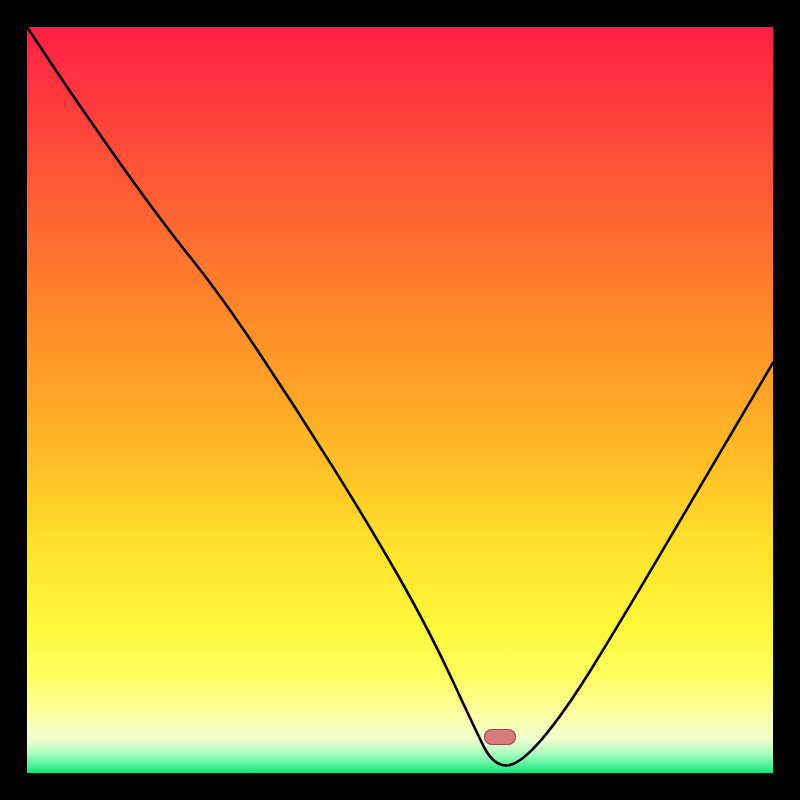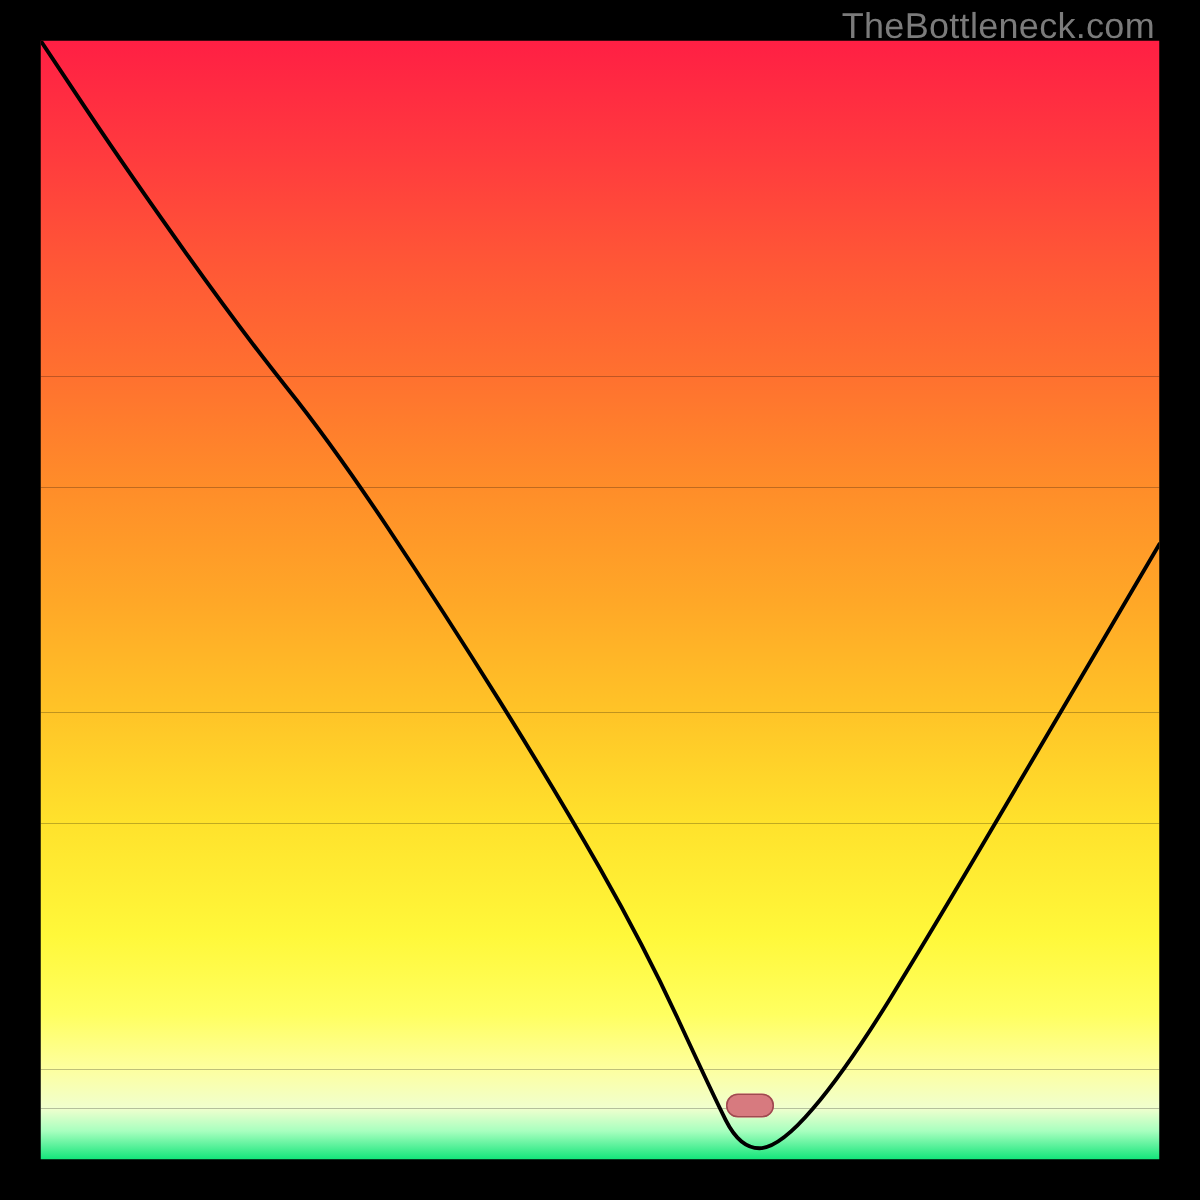--- a/index.html
+++ b/index.html
@@ -80,15 +80,14 @@
     </div>
 
     <svg class="curve" viewBox="0 0 746 746" preserveAspectRatio="none">
       <path id="curve-path" fill="none" stroke="#000000" stroke-width="2.6" stroke-linecap="round" stroke-linejoin="round" d="M 0.0 0.0 Q 0.0 0.0 29.8 44.8 Q 59.7 89.5 97.0 141.7 Q 134.3 194.0 164.1 231.3 Q 194.0 268.6 231.3 324.5 Q 268.6 380.5 305.9 440.1 Q 343.2 499.8 373.0 552.0 Q 402.8 604.3 425.2 652.8 Q 447.6 701.2 456.9 719.9 Q 466.3 738.5 479.3 738.5 Q 492.4 738.5 514.7 712.4 Q 537.1 686.3 567.0 637.8 Q 596.8 589.3 634.1 525.9 Q 671.4 462.5 708.7 399.1 T 746.0 335.7"></path>
     </svg>
 
     <div class="marker" id="opt-marker" style="left: 473px; top: 710px; width: 32px; height: 16px; background: rgb(215, 122, 127); box-shadow: rgb(158, 74, 80) 0px 0px 0px 1px inset;"></div>
 
   </div>
 
-  <div class="watermark" data-bind="watermark.text">TheBottleneck.com</div>
 
 </div>
 
 </body></html>

